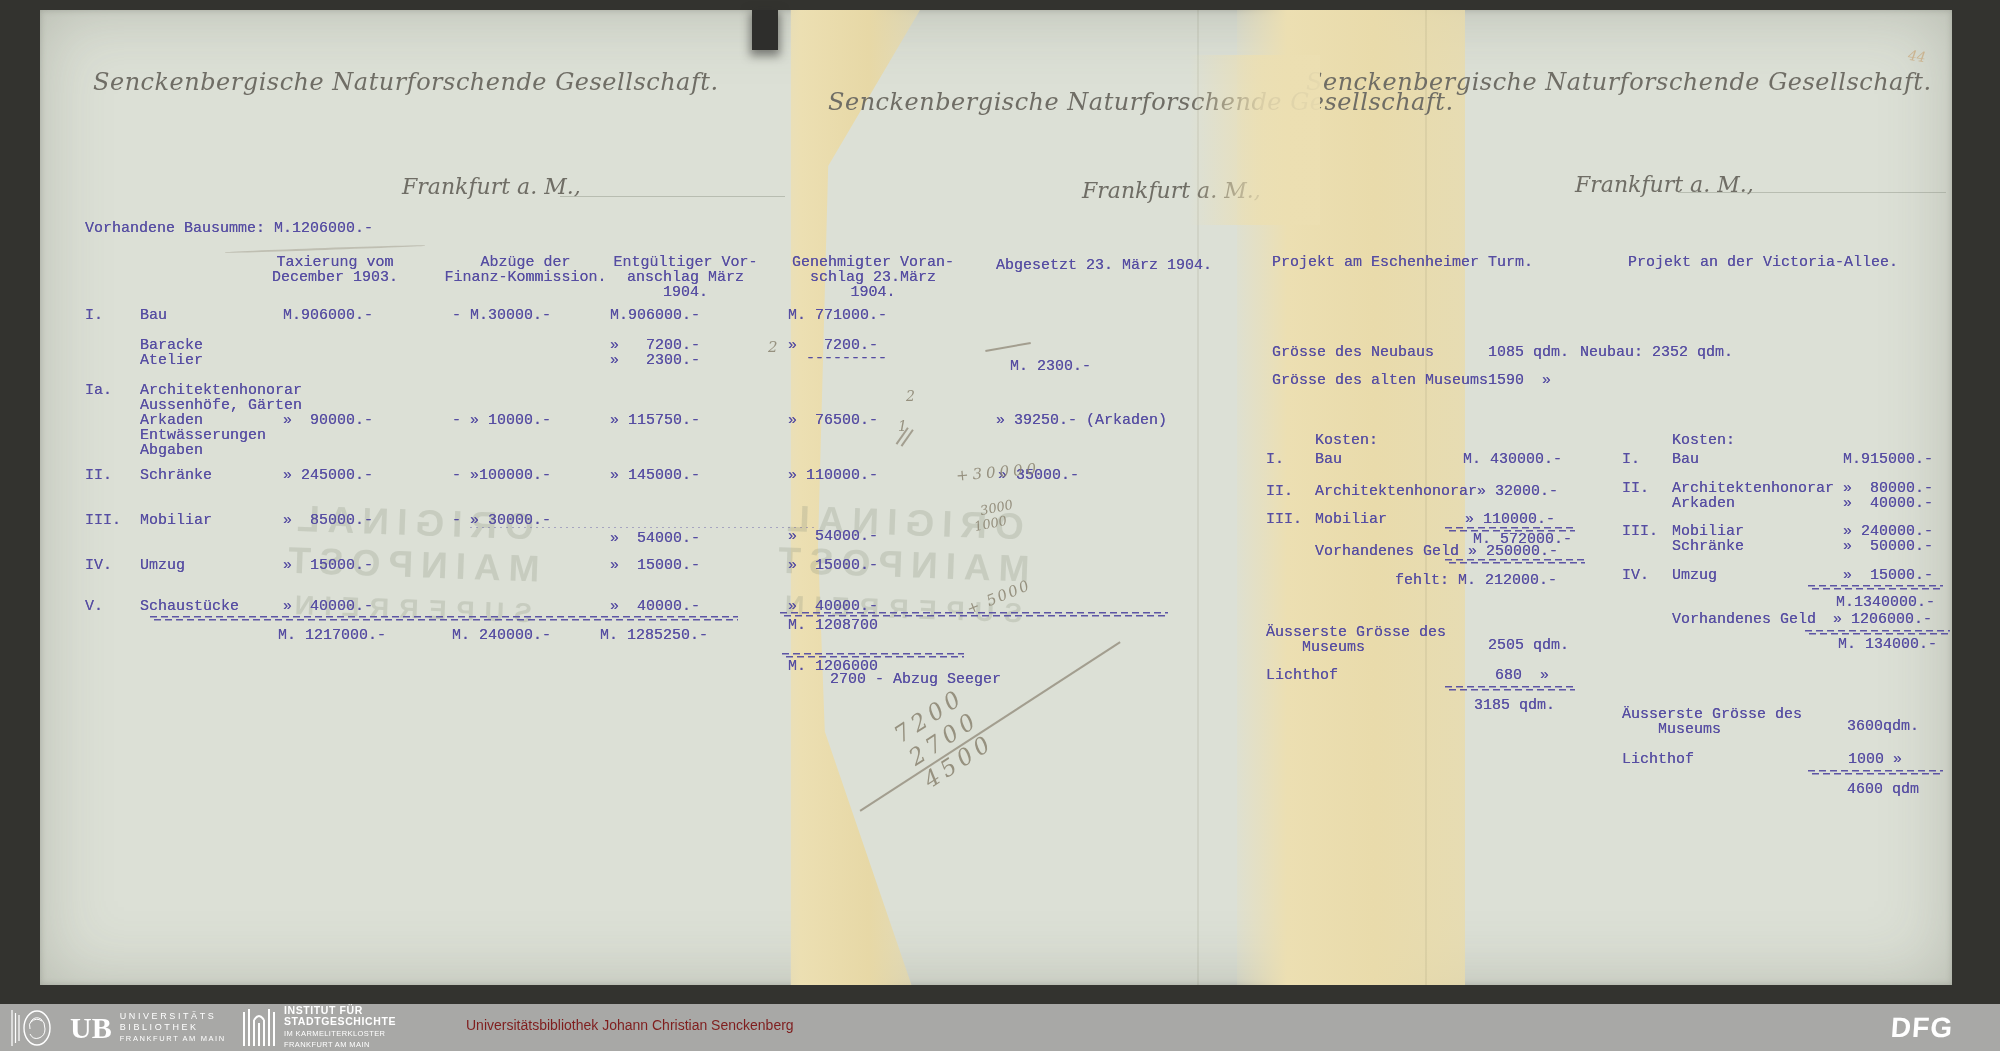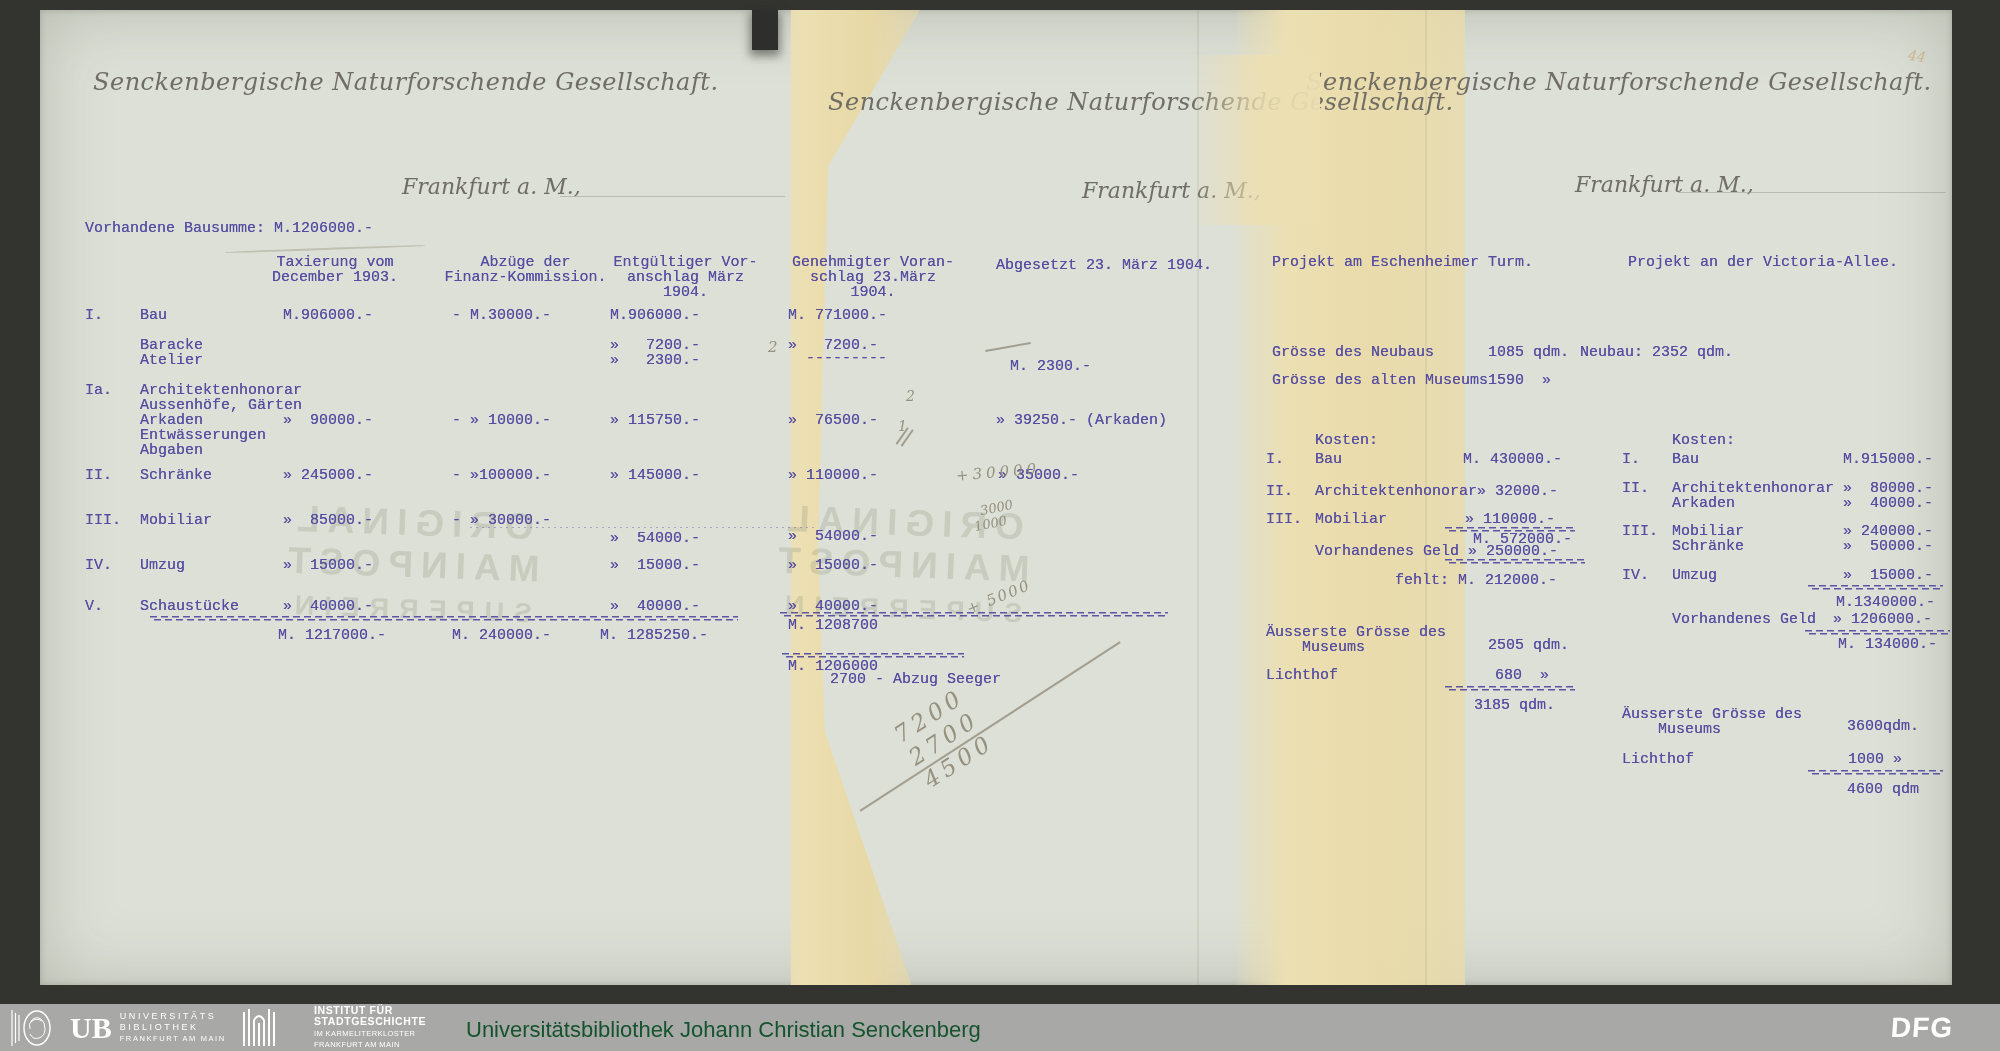--- a/index.html
+++ b/index.html
@@ -44,24 +44,24 @@
   .seam{position:absolute;top:0;height:975px;width:2px;background:rgba(90,85,60,.18);}
   #spinegap{position:absolute;left:712px;top:0;width:26px;height:40px;background:#2e2e2c;
             box-shadow:0 4px 10px 2px rgba(46,46,44,.55);}
   #fade2{position:absolute;left:1150px;top:45px;width:130px;height:170px;
          background:linear-gradient(90deg,rgba(236,223,178,0),rgba(236,223,178,.85) 55%,rgba(236,223,178,.95));}
   
   #footer{position:absolute;left:0;top:1004px;width:2000px;height:47px;background:#a8a8a6;}
   .logogroup{position:absolute;display:flex;align-items:center;gap:8px;height:47px;top:0;}
   .ub-abbr{font-family:"Liberation Serif",serif;font-weight:bold;font-size:30px;color:#fff;}
   .logo-lines{color:#fff;font-size:9px;letter-spacing:2.6px;line-height:11px;white-space:pre;}
-  .inst-lines{color:#fff;font-size:9.5px;letter-spacing:.6px;line-height:10.5px;white-space:pre;margin-left:30px;}
+  .inst-lines{color:#fff;font-size:9.5px;letter-spacing:.6px;line-height:10.5px;white-space:pre;}
   .inst-lines .b{font-weight:bold;font-size:10.5px;}
   .inst-lines .s{font-size:7.5px;letter-spacing:.4px;}
-  #center-credit{position:absolute;left:466px;top:13px;font-size:22px;color:#14532d;}
+  #center-credit{position:absolute;left:466px;top:13px;font-size:14px;color:#7f1d1d;}
   #dfg{position:absolute;left:1891px;top:8px;font-size:28px;font-weight:800;color:#fff;
        letter-spacing:1px;font-family:"Liberation Sans",sans-serif;transform:skewX(-4deg);}
 </style>
 </head>
 <body>
 
 <div id="screen">
   <div id="sheet">
 
     <div class="tape" id="tape1"></div>

